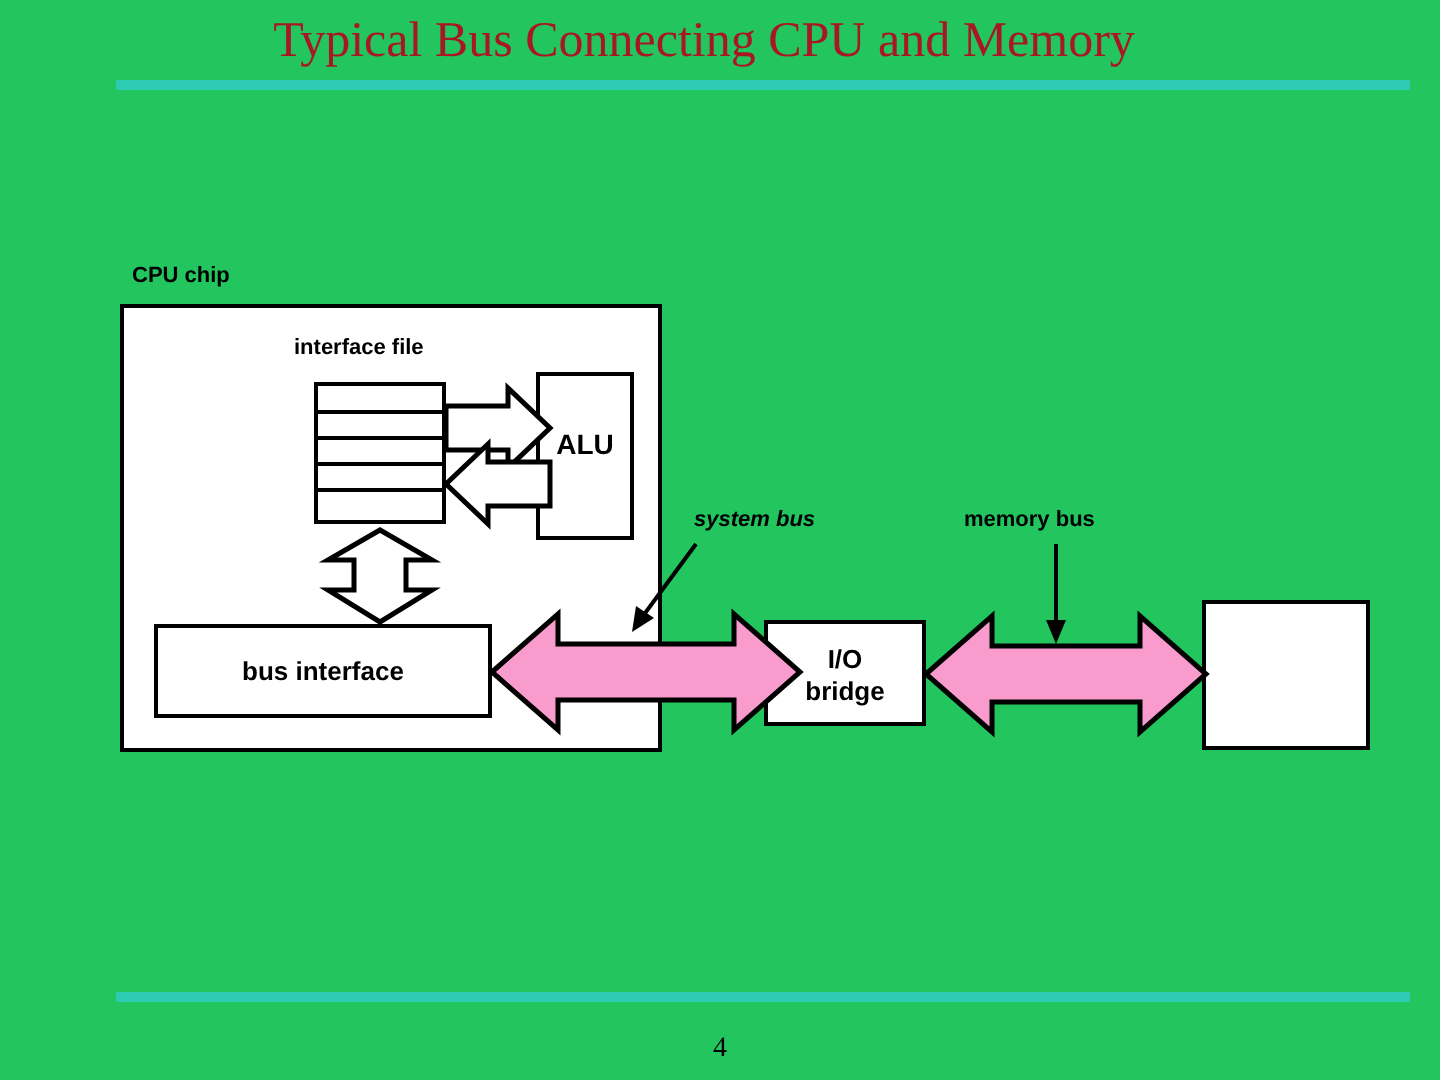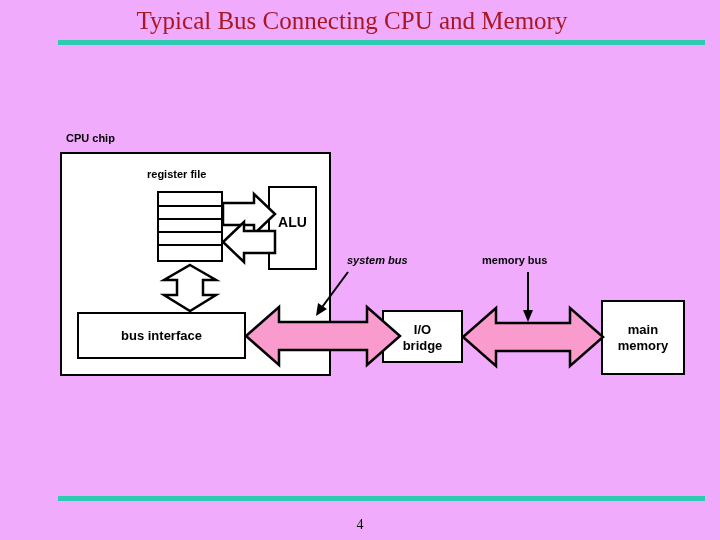--- a/index.html
+++ b/index.html
@@ -4,21 +4,21 @@
 <style>
   html, body {
     margin: 0;
     padding: 0;
     background: #ffffff;
   }
   #slide {
     position: relative;
     width: 720px;
     height: 540px;
-    background: #f0abfc;
+    background: #22c55e;
     overflow: hidden;
     font-family: "Liberation Sans", sans-serif;
   }
 
   
   #slide-title {
     position: absolute;
     left: 0;
     top: 6px;
     width: 720px;
@@ -127,41 +127,39 @@
 <body>
 
 <div id="slide">
 
   <div id="slide-title">Typical Bus Connecting CPU and Memory</div>
   <div class="rule" id="title-rule"></div>
 
   <div class="box" id="cpu-chip-box"></div>
   <div class="freelabel" id="cpu-chip-label">CPU chip</div>
 
-  <div class="freelabel" id="register-file-label">register file</div>
+  <div class="freelabel" id="register-file-label">interface file</div>
   <div class="box" id="register-file-box">
     <div class="regrow" style="top: 12px;"></div>
     <div class="regrow" style="top: 25px;"></div>
     <div class="regrow" style="top: 38px;"></div>
     <div class="regrow" style="top: 51px;"></div>
   </div>
 
   <div class="box" id="alu-box"></div>
   <div class="boxlabel" id="alu-label">ALU</div>
 
   <div class="box" id="bus-interface-box"></div>
   <div class="boxlabel" id="bus-interface-label">bus interface</div>
 
   <div class="box" id="io-bridge-box"></div>
   <div class="boxlabel" id="io-bridge-label">I/O
 bridge</div>
 
   <div class="box" id="main-memory-box"></div>
-  <div class="boxlabel" id="main-memory-label">main
-memory</div>
 
   <div class="freelabel" id="system-bus-label">system bus</div>
   <div class="freelabel" id="memory-bus-label">memory bus</div>
 
   <svg class="overlay" viewBox="0 0 720 540">
 
     <polygon points="223,203 254,203 254,194 275,214 254,234 254,225 223,225" fill="#FFFFFF" stroke="#000000" stroke-width="2.5" stroke-linejoin="miter"></polygon>
 
     <polygon points="275,231 244,231 244,222 223,242 244,262 244,253 275,253" fill="#FFFFFF" stroke="#000000" stroke-width="2.5" stroke-linejoin="miter"></polygon>
 

